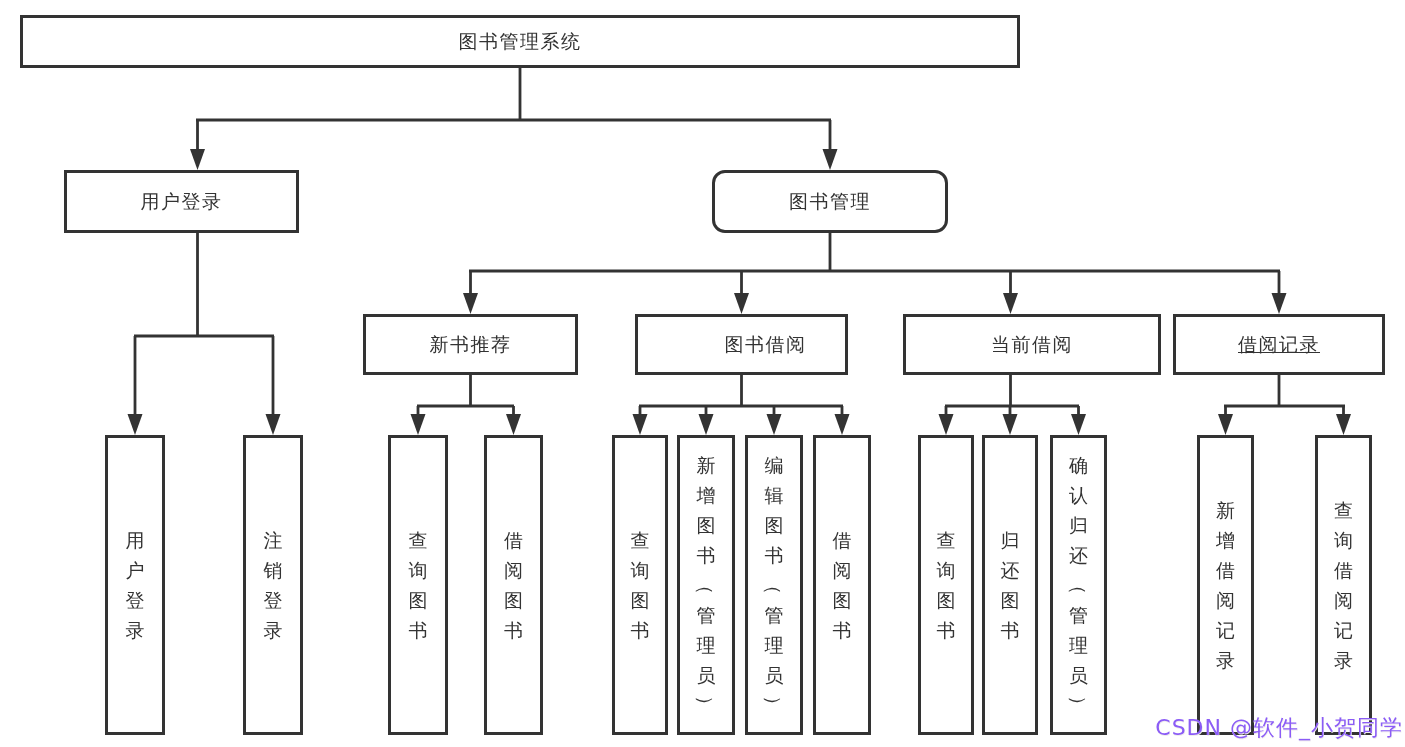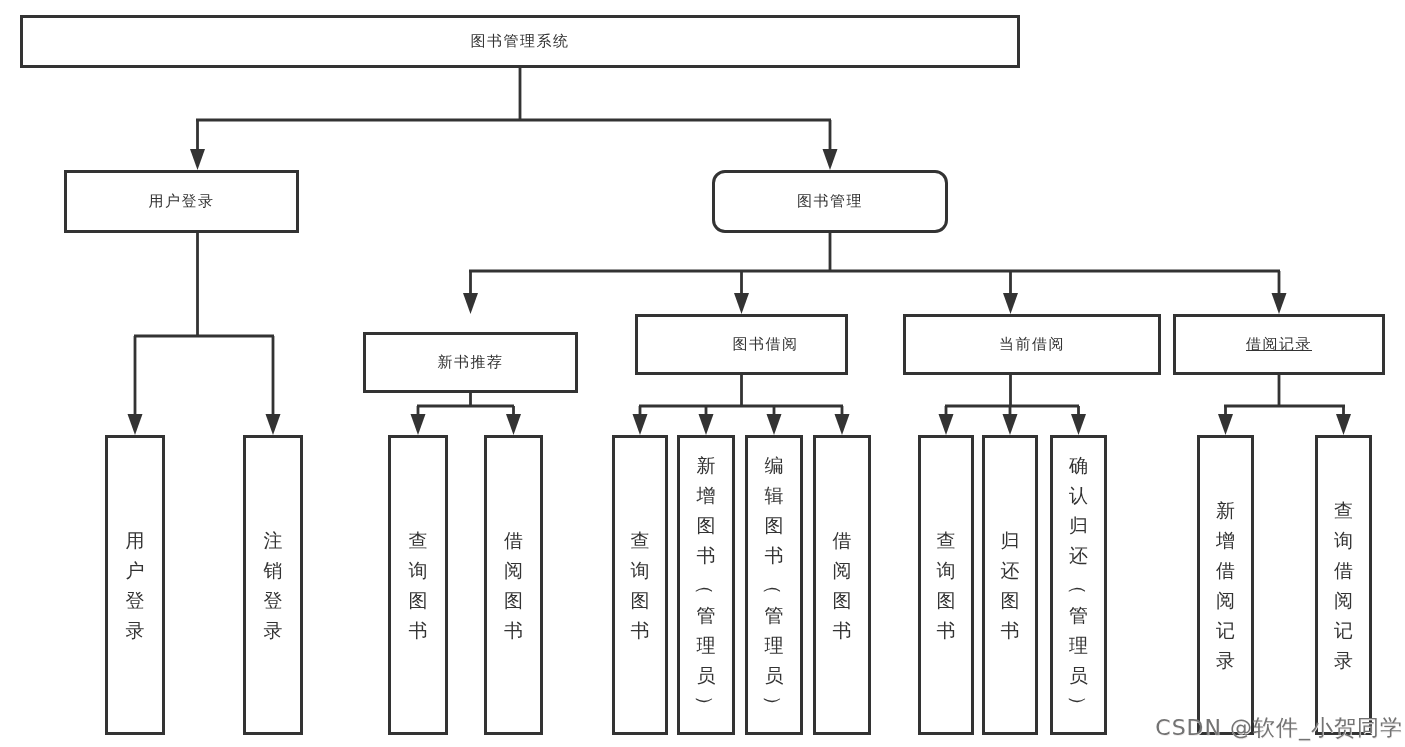--- a/index.html
+++ b/index.html
@@ -5,21 +5,21 @@
   html,body{margin:0;padding:0;background:#fff;}
   .stage{
     position:relative;width:1405px;height:747px;background:#ffffff;overflow:hidden;
     font-family:"DejaVu Sans","Liberation Sans",sans-serif;color:#333;
   }
   .connectors{position:absolute;left:0;top:0;z-index:1;}
   .node{
     position:absolute;box-sizing:border-box;background:#fff;border:3px solid #333333;
     display:flex;align-items:center;justify-content:center;z-index:2;
   }
-  .hnode{font-size:15px;letter-spacing:1.5px;white-space:nowrap;}
+  .hnode{font-size:19px;letter-spacing:1.5px;white-space:nowrap;}
   .vnode{flex-direction:column;}
   .vchar{display:block;height:30px;line-height:30px;font-size:19px;text-align:center;width:100%;}
   .vchar.rot{transform:rotate(90deg);}
   .watermark{
     position:absolute;right:2px;bottom:4px;z-index:3;font-size:22px;letter-spacing:1px;
     color:#b2aaaa;text-shadow:0.5px 0.5px 0 #efecec;white-space:nowrap;
   }
 </style>
 </head>
 <body>
@@ -79,21 +79,21 @@
       <polygon points="1218,414 1233,414 1225.5,435" fill="#333333"></polygon>
       <line x1="1343.5" y1="406" x2="1343.5" y2="420" stroke="#333333" stroke-width="2.8"></line>
       <polygon points="1336,414 1351,414 1343.5,435" fill="#333333"></polygon>
     </svg>
 
   <div class="node hnode" style="left:20px;top:15px;width:1000px;height:53px;">图书管理系统</div>
 
   <div class="node hnode" style="left:64px;top:170px;width:235px;height:63px;">用户登录</div>
   <div class="node hnode" style="left:712px;top:170px;width:236px;height:63px;border-radius:13px;">图书管理</div>
 
-  <div class="node hnode" style="left:363px;top:332px;width:215px;height:61px;">新书推荐</div>
+  <div class="node hnode" style="left:363px;top:314px;width:215px;height:61px;">新书推荐</div>
   <div class="node hnode" style="left:635px;top:314px;width:213px;height:61px;padding-left:48px;">图书借阅</div>
   <div class="node hnode" style="left:903px;top:314px;width:258px;height:61px;">当前借阅</div>
   <div class="node hnode" style="left:1173px;top:314px;width:212px;height:61px;text-decoration:underline;">借阅记录</div>
 
   <div class="node vnode" style="left:105px;top:435px;width:60px;height:300px;">
       <span class="vchar">用</span>
       <span class="vchar">户</span>
       <span class="vchar">登</span>
       <span class="vchar">录</span>
     </div>
@@ -186,14 +186,14 @@
     </div>
   <div class="node vnode" style="left:1315px;top:435px;width:57px;height:300px;">
       <span class="vchar">查</span>
       <span class="vchar">询</span>
       <span class="vchar">借</span>
       <span class="vchar">阅</span>
       <span class="vchar">记</span>
       <span class="vchar">录</span>
     </div>
 
-  <div class="watermark" style="color: #737373;">CSDN @软件_小贺同学</div>
+  <div class="watermark" style="color: #8b5cf6;">CSDN @软件_小贺同学</div>
 </div>
 
 </body></html>

